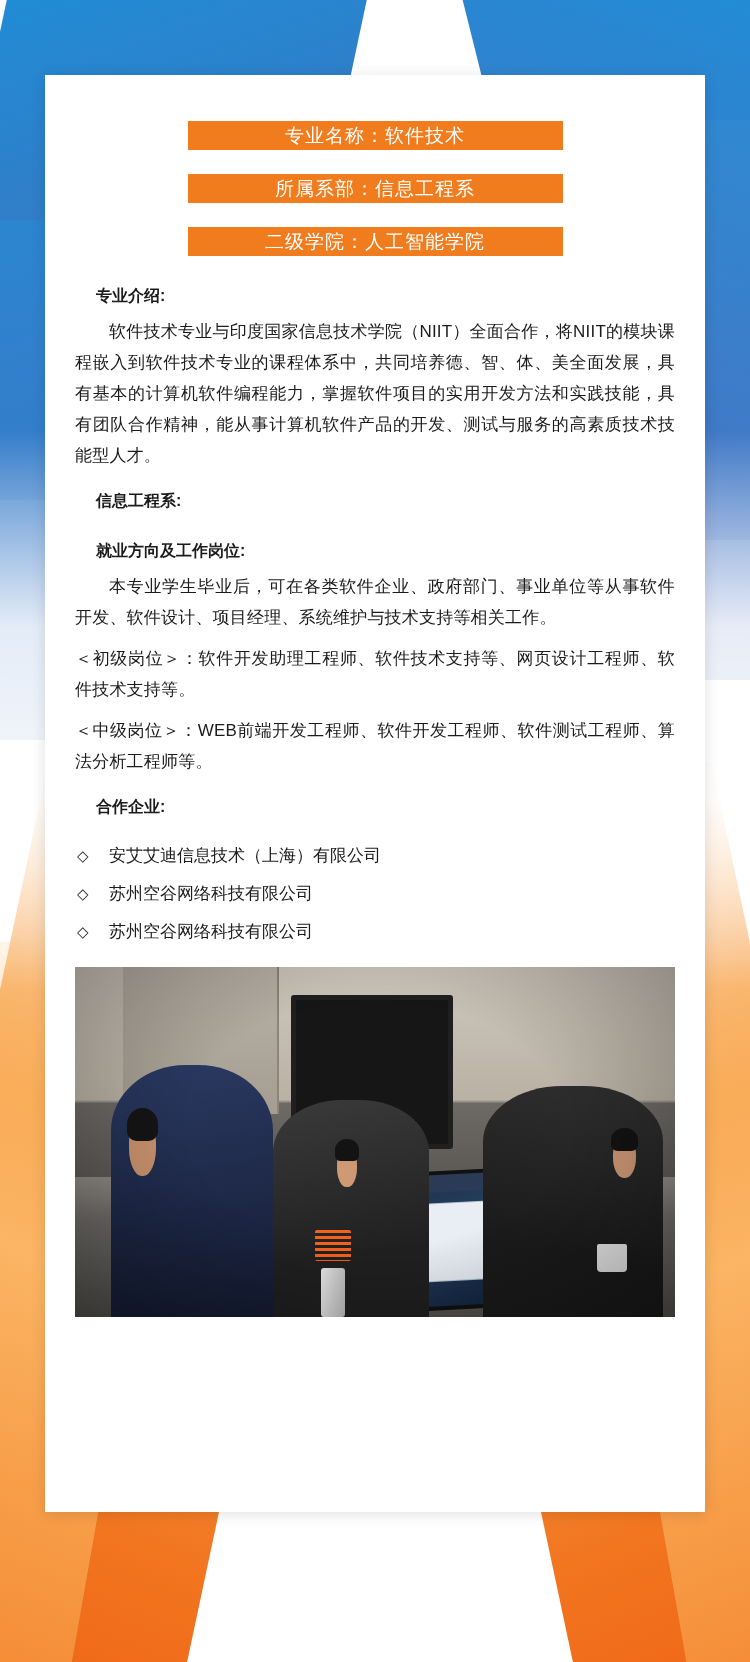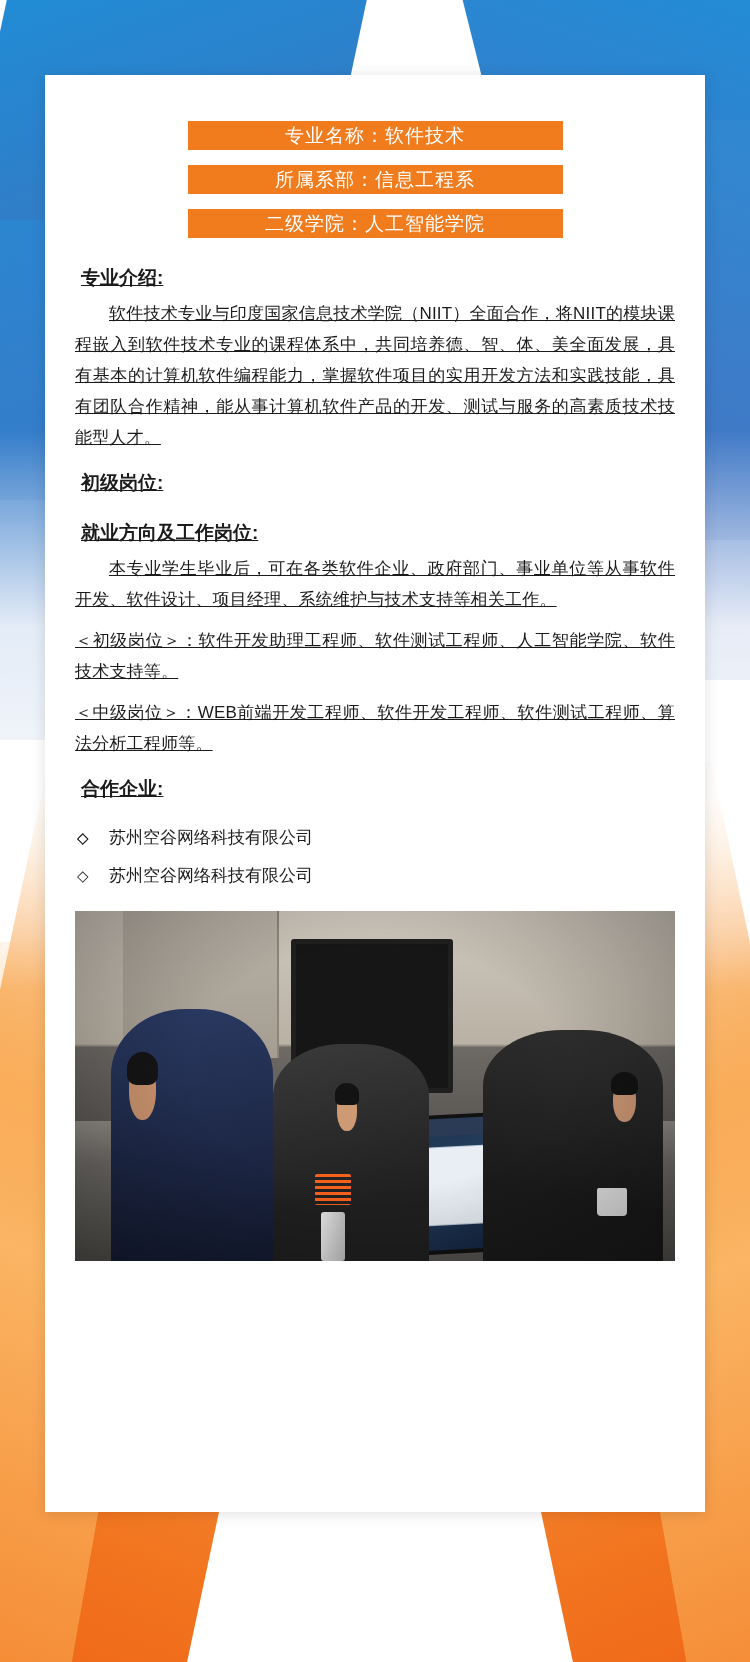--- a/index.html
+++ b/index.html
@@ -97,67 +97,65 @@
     background: #ffffff;
     box-shadow: 0 2px 14px rgba(0,0,0,.12);
     padding: 26px 30px 0 30px;
   }
 
   
   .header-bars {
     display: flex;
     flex-direction: column;
     align-items: center;
-    gap: 15px;
+    gap: 24px;
     margin-top: 20px;
     margin-bottom: 28px;
   }
   .hbar {
     width: 375px;
     height: 29px;
     background: #f07c1e;
     color: #ffffff;
     font-size: 19px;
     line-height: 29px;
     text-align: center;
     letter-spacing: 1px;
   }
 
   
   .sec-title {
     display: inline-block;
-    font-size: 19px;
+    font-size: 16px;
     font-weight: bold;
     color: #1b1b1b;
     position: relative;
-    margin: 0 0 8px 0;
+    margin: 0 0 8px 15px;
     padding: 0 3px 0 6px;
     line-height: 24px;
-    text-decoration: underline;
   }
   .sec-title::before {
     content: "";
     position: absolute;
     left: 0; right: 0; bottom: 1px;
     height: 9px;
     background: #f7b733;
     opacity: .85;
     z-index: -1;
   }
   .sec-title-wrap { margin-top: 18px; }
   .sec-title-wrap:first-of-type { margin-top: 0; }
 
   p.body {
     font-size: 17px;
     line-height: 31px;
     color: #1b1b1b;
     margin: 0 0 2px 0;
     text-align: justify;
     letter-spacing: .2px;
-    text-decoration: underline;
   }
   p.indent { text-indent: 34px; }
   p.gap { margin-top: 10px; }
 
   ul.companies {
     list-style: none;
     margin: 10px 0 0 0;
     padding: 0;
   }
   ul.companies li {
@@ -295,35 +293,36 @@
     <div class="hbar">所属系部：信息工程系</div>
     <div class="hbar">二级学院：人工智能学院</div>
   </div>
 
   <div class="sec-title-wrap">
     <div class="sec-title">专业介绍:</div>
     <p class="body indent">软件技术专业与印度国家信息技术学院（NIIT）全面合作，将NIIT的模块课程嵌入到软件技术专业的课程体系中，共同培养德、智、体、美全面发展，具有基本的计算机软件编程能力，掌握软件项目的实用开发方法和实践技能，具有团队合作精神，能从事计算机软件产品的开发、测试与服务的高素质技术技能型人才。</p>
   </div>
 
   <div class="sec-title-wrap">
-    <div class="sec-title">初级岗位:</div>
+    <div class="sec-title">信息工程系:</div>
   </div>
 
   <div class="sec-title-wrap">
     <div class="sec-title">就业方向及工作岗位:</div>
     <p class="body indent">本专业学生毕业后，可在各类软件企业、政府部门、事业单位等从事软件开发、软件设计、项目经理、系统维护与技术支持等相关工作。</p>
-    <p class="body gap">＜初级岗位＞：软件开发助理工程师、软件测试工程师、人工智能学院、软件技术支持等。</p>
+    <p class="body gap">＜初级岗位＞：软件开发助理工程师、软件技术支持等、网页设计工程师、软件技术支持等。</p>
     <p class="body gap">＜中级岗位＞：WEB前端开发工程师、软件开发工程师、软件测试工程师、算法分析工程师等。</p>
   </div>
 
   <div class="sec-title-wrap">
     <div class="sec-title">合作企业:</div>
     <ul class="companies">
       <li>
         <span class="dia">◇</span>
+        <span>安艾艾迪信息技术（上海）有限公司</span>
       </li>
       <li>
         <span class="dia">◇</span>
         <span>苏州空谷网络科技有限公司</span>
       </li>
       <li>
         <span class="dia">◇</span>
         <span>苏州空谷网络科技有限公司</span>
       </li>
     </ul>

